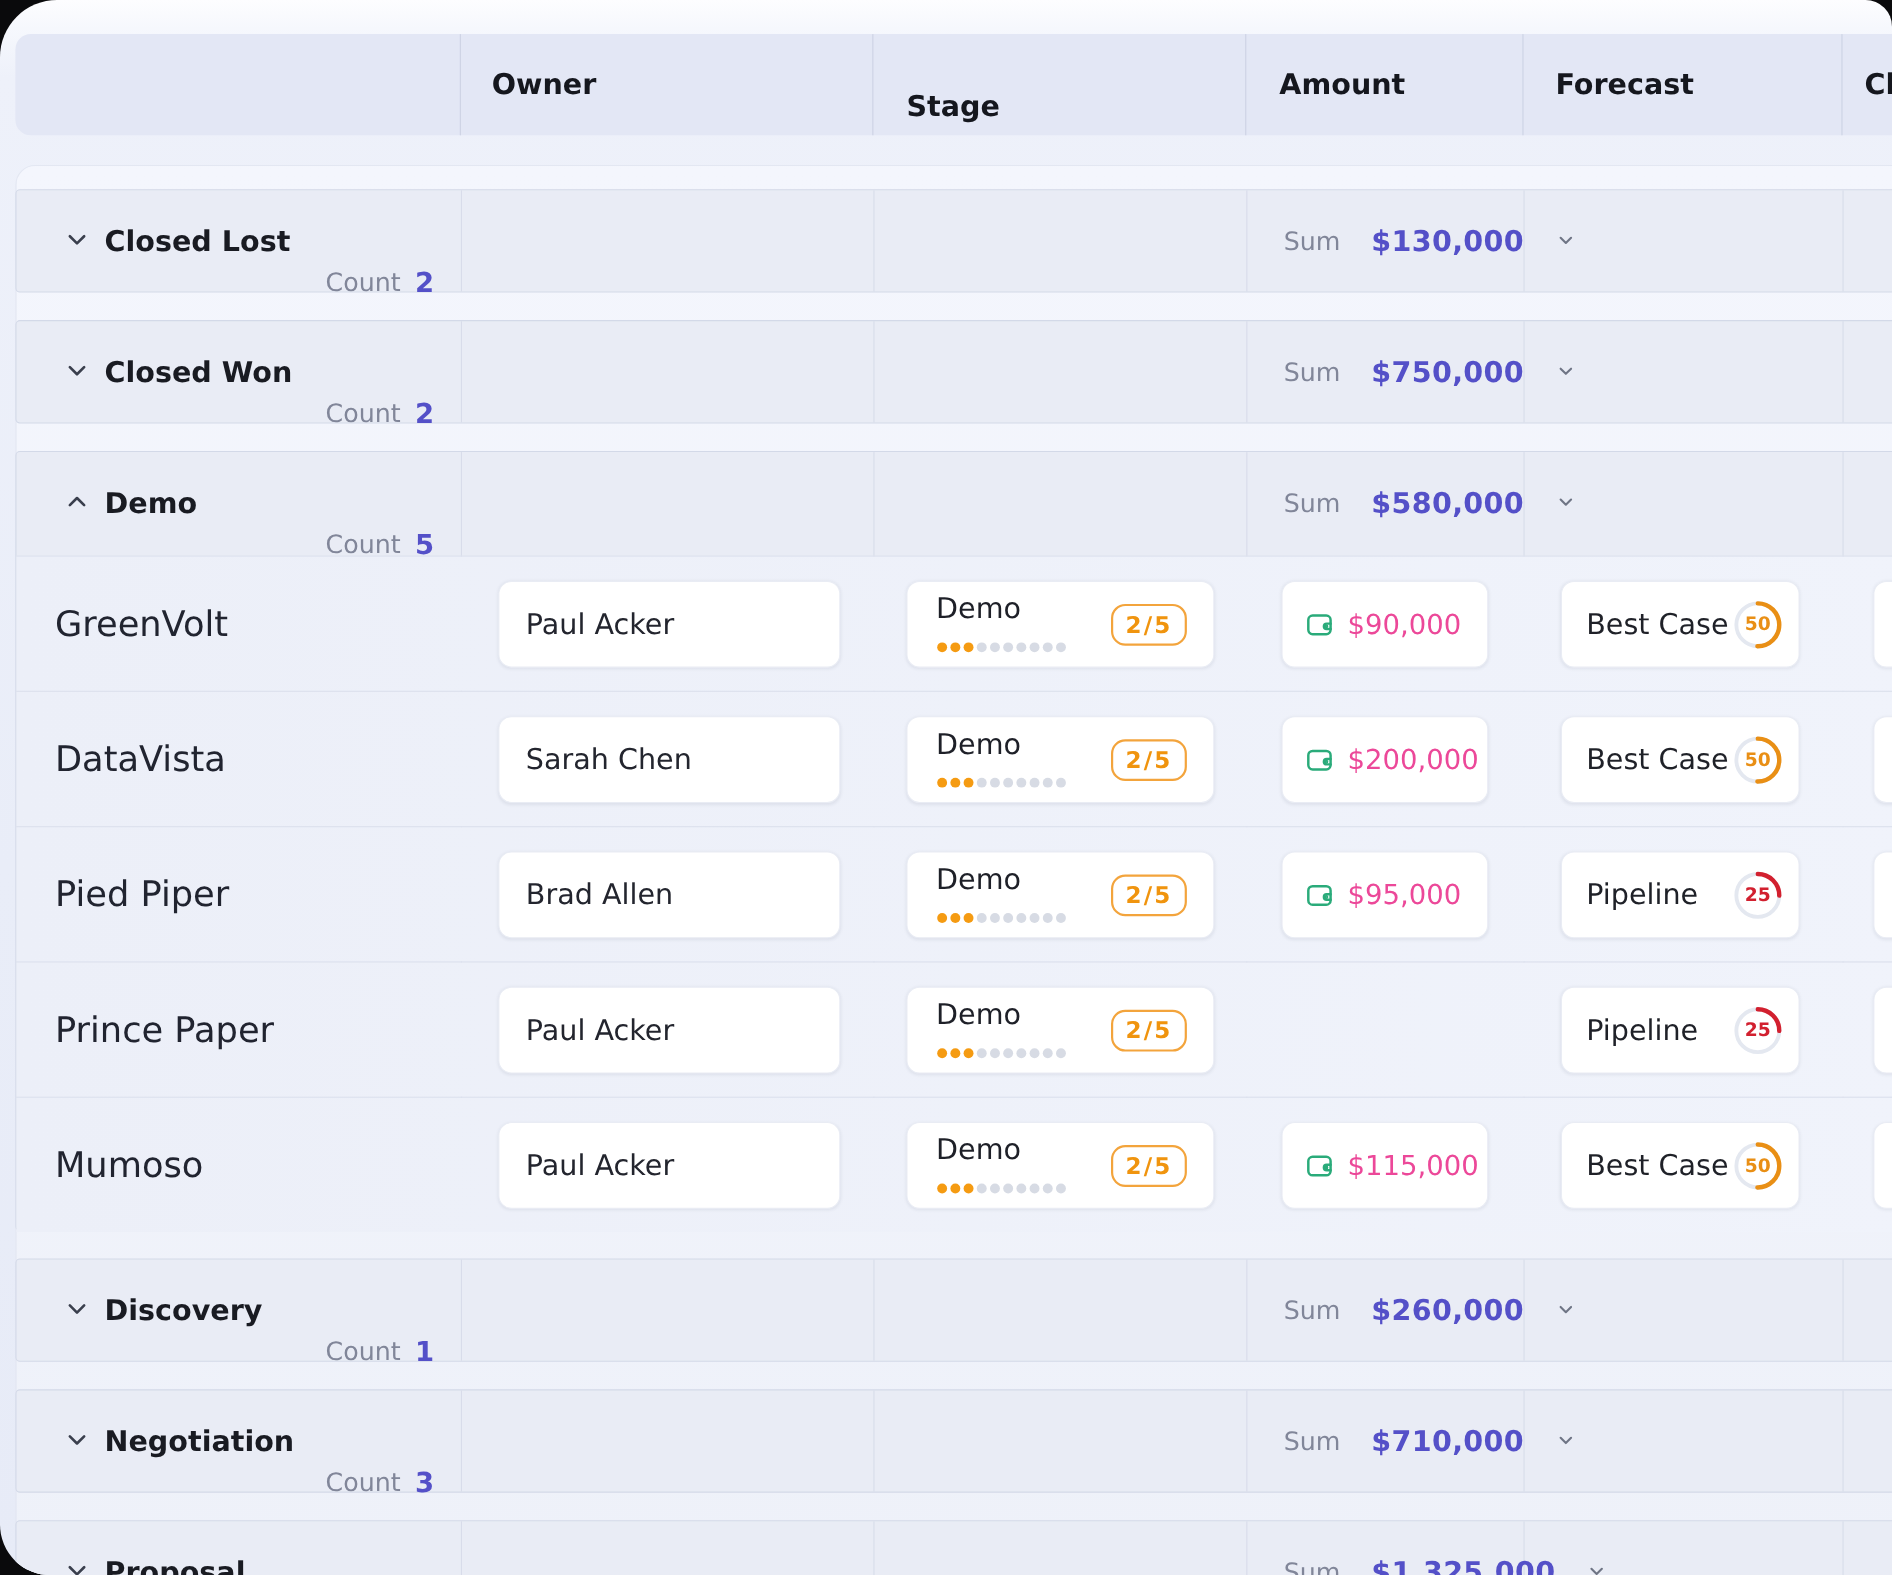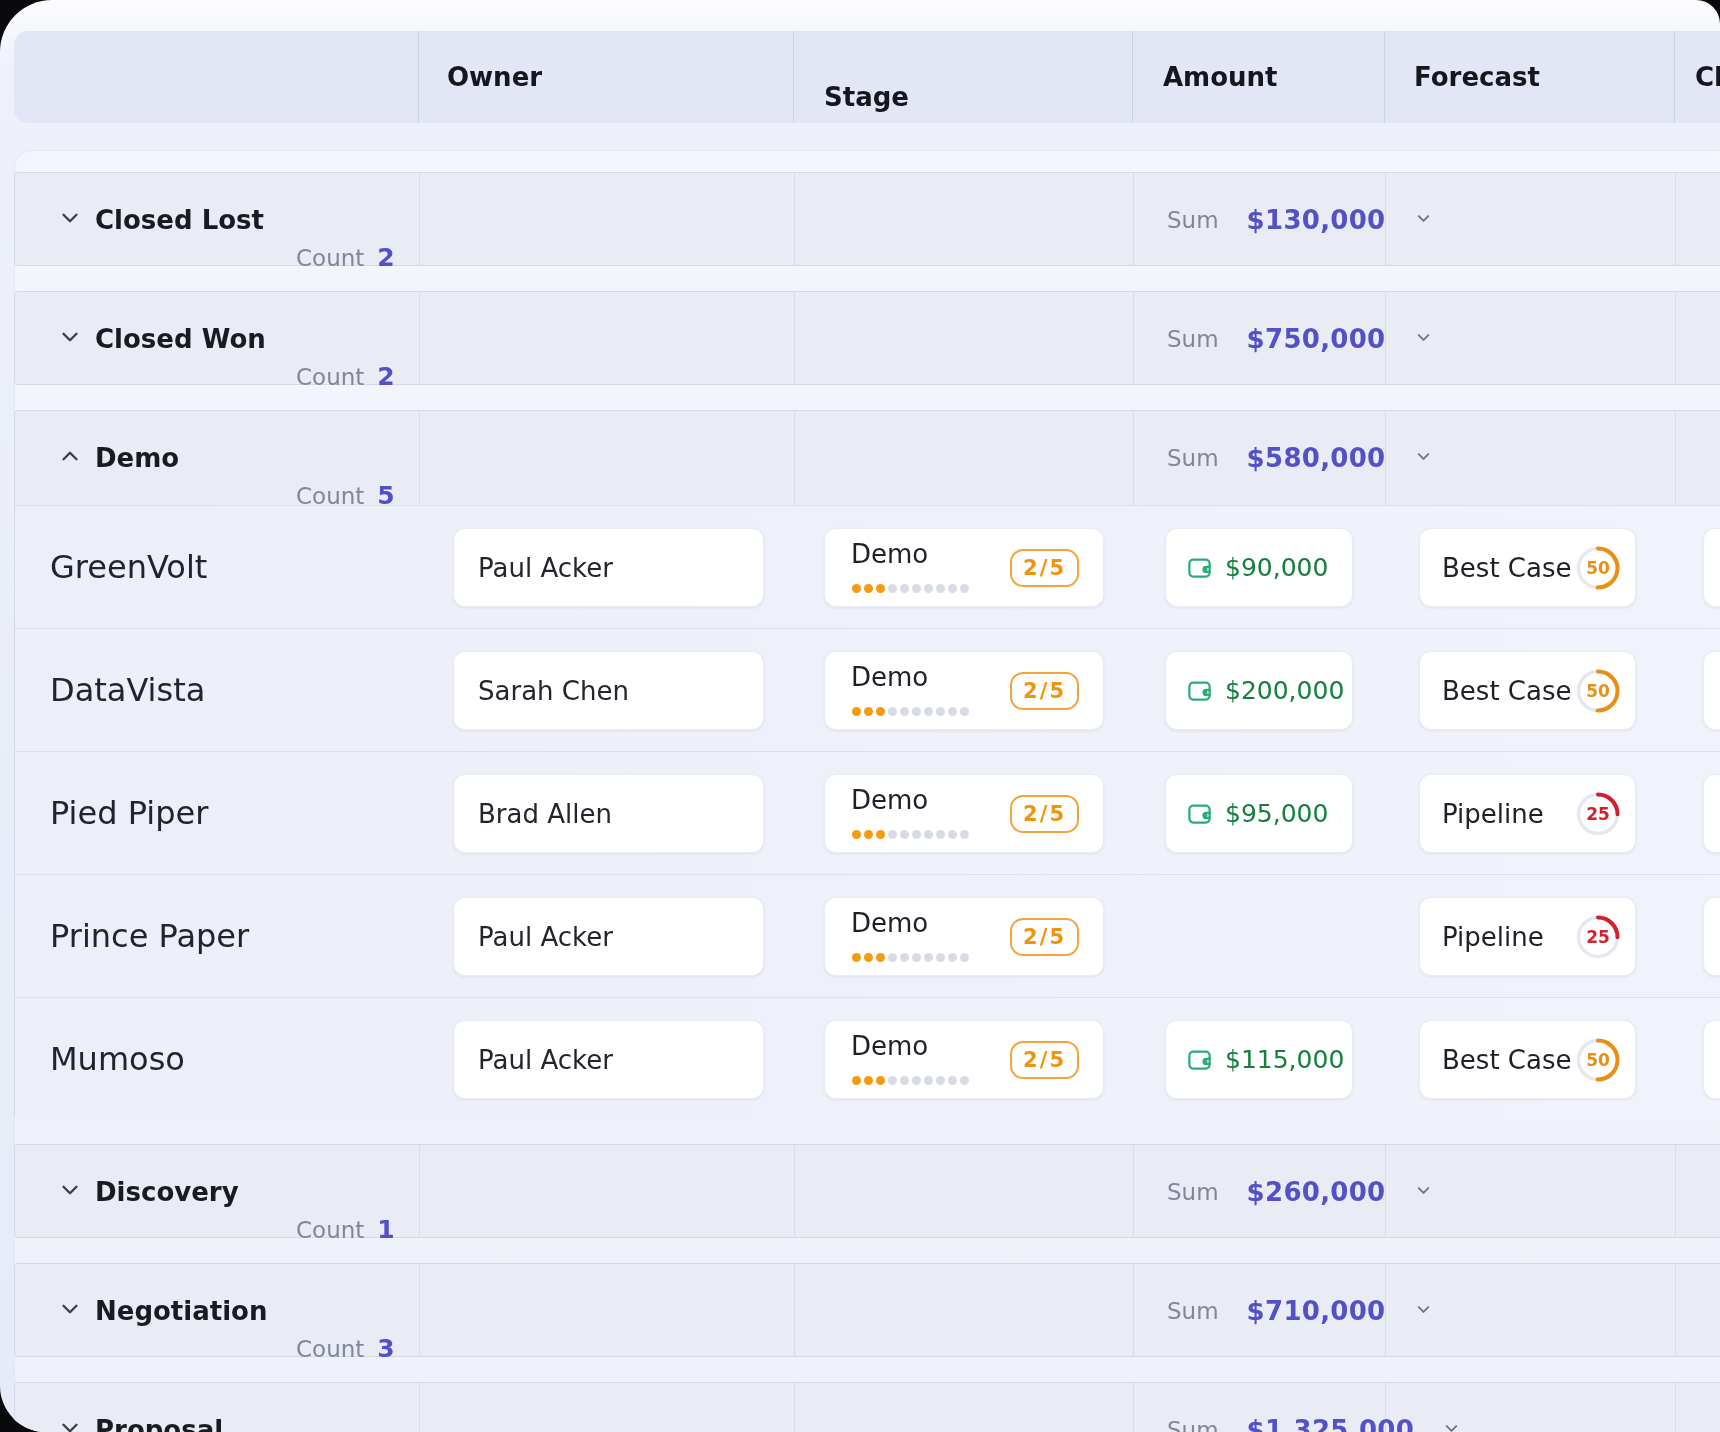--- a/index.html
+++ b/index.html
@@ -73,21 +73,21 @@
   .card.stage{left:809px;width:280px;}
   .stage-title{position:absolute;left:26px;top:10px;font-size:26px;color:#1e2028;}
   .dots{position:absolute;left:27px;bottom:13px;display:flex;gap:3px;}
   .dot{width:9px;height:9px;border-radius:50%;}
   .pill{
     position:absolute;right:24px;top:50%;transform:translateY(-50%);
     border:2.5px solid #f3a43c;color:#f0940e;border-radius:13px;
     font-size:21px;font-weight:700;padding:5px 11px;letter-spacing:2px;white-space:nowrap;
   }
   .card.amount{left:1150px;width:188px;padding-left:20px;gap:12px;}
-  .amt-val{font-size:25px;font-weight:500;color:#15803d;white-space:nowrap;}
+  .amt-val{font-size:25px;font-weight:500;color:#ec4899;white-space:nowrap;}
   .card.forecast{left:1404px;width:217px;padding-left:22px;}
   .fc-label{font-size:26px;color:#1f2128;white-space:nowrap;}
   .ring{position:absolute;right:14px;top:50%;transform:translateY(-50%);width:46px;height:46px;}
   .ring .num{
     position:absolute;inset:0;display:flex;align-items:center;justify-content:center;
     font-size:17px;font-weight:700;
   }
   .card.sliver{left:1688px;width:60px;}
 </style>
 </head>

